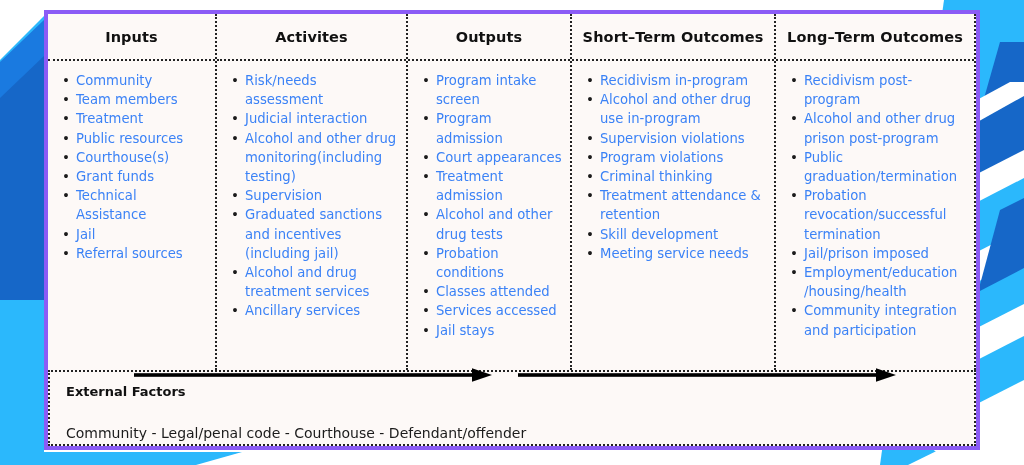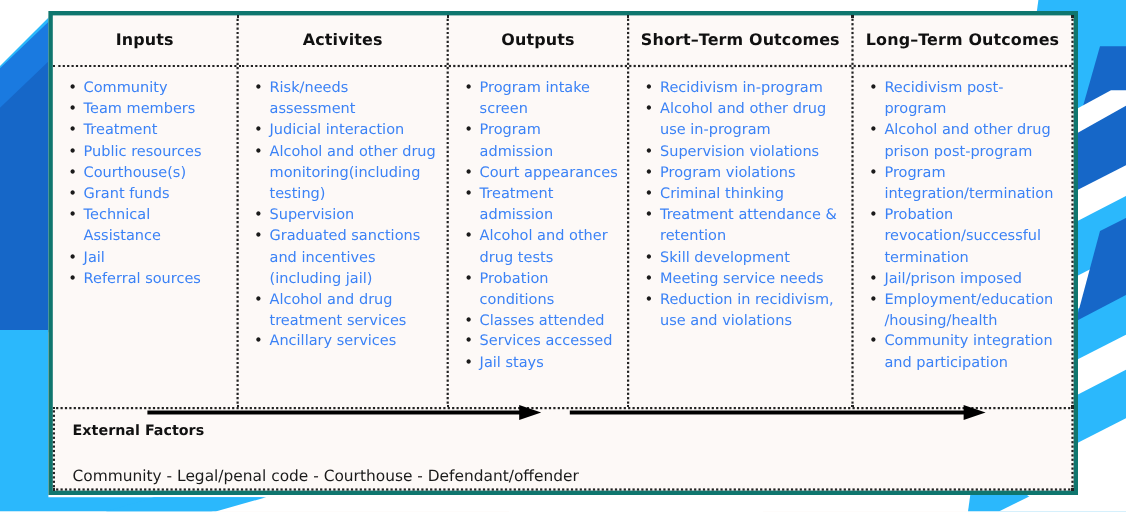--- a/index.html
+++ b/index.html
@@ -25,21 +25,21 @@
   }
 
   
   .frame {
     position: absolute;
     left: 44px;
     top: 10px;
     width: 936px;
     height: 440px;
     box-sizing: border-box;
-    border: 4px solid #0f766e;
+    border: 4px solid #8b5cf6;
     background: #FDF9F7;
     z-index: 2;
   }
 
   .frame-inner {
     position: absolute;
     inset: 0;
     box-sizing: border-box;
     display: flex;
     flex-direction: column;
@@ -232,32 +232,31 @@
         <div class="col-body">
           <ul class="items">
             <li>Recidivism in-program</li>
             <li>Alcohol and other drug use in-program</li>
             <li>Supervision violations</li>
             <li>Program violations</li>
             <li>Criminal thinking</li>
             <li>Treatment attendance &amp; retention</li>
             <li>Skill development</li>
             <li>Meeting service needs</li>
-            <li>Reduction in recidivism, use and violations</li>
           </ul>
         </div>
       </div>
 
       <div class="col col-4">
         <div class="col-head">Long–Term Outcomes</div>
         <div class="col-body">
           <ul class="items">
             <li>Recidivism post-program</li>
             <li>Alcohol and other drug prison post-program</li>
-            <li>Program integration/termination</li>
+            <li>Public graduation/termination</li>
             <li>Probation revocation/successful termination</li>
             <li>Jail/prison imposed</li>
             <li>Employment/education /housing/health</li>
             <li>Community integration and participation</li>
           </ul>
         </div>
       </div>
 
       <svg class="arrow-band" viewBox="0 0 928 14" width="928" height="14" preserveAspectRatio="none">
         <g fill="#000000" stroke="#000000">

